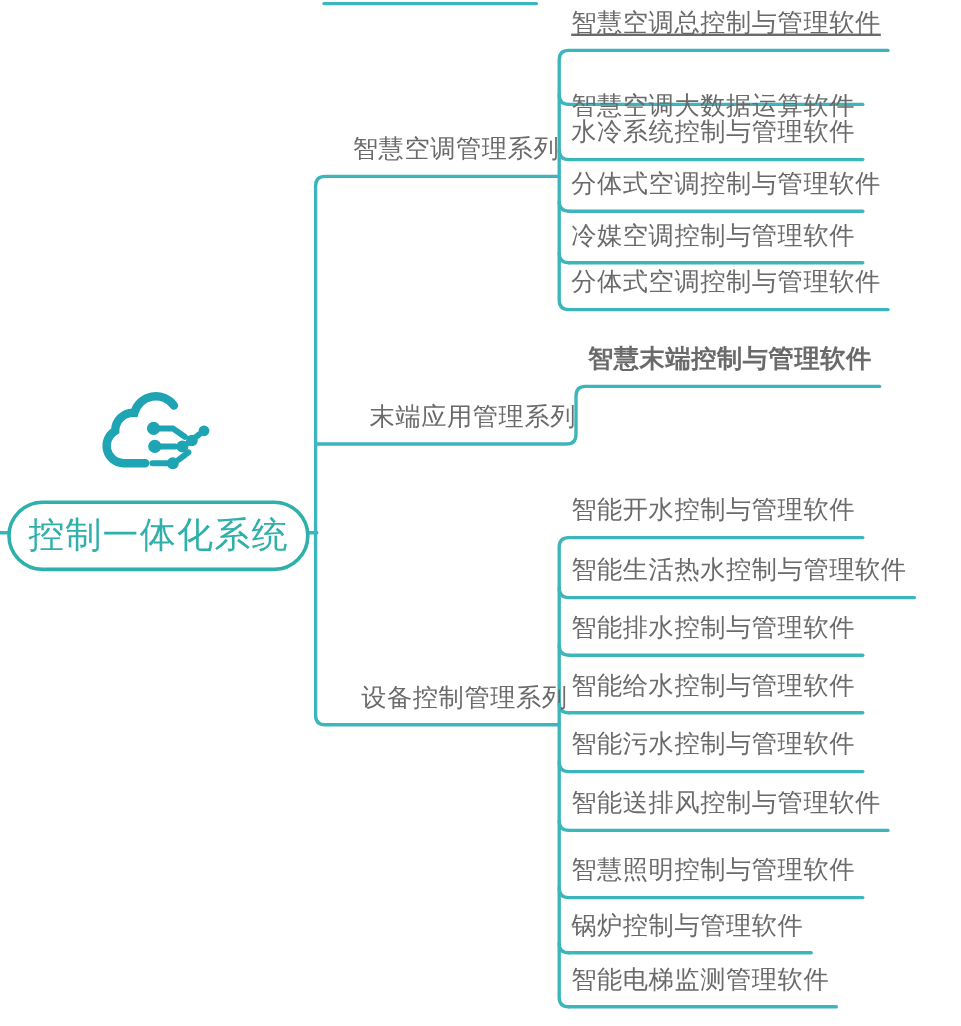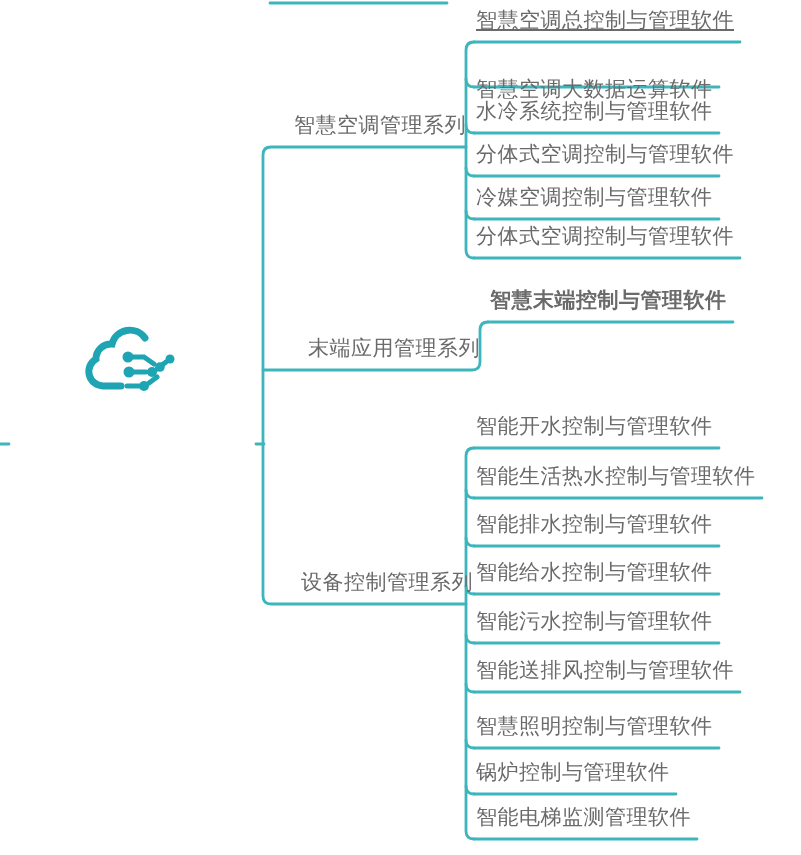--- a/index.html
+++ b/index.html
@@ -106,20 +106,23 @@
     <path d="M 66 59 L 74 53" fill="none" stroke="currentColor" stroke-width="5" stroke-linecap="round"></path>
 
     <circle cx="45" cy="33" r="5.5" fill="currentColor"></circle>
     <circle cx="77" cy="43" r="4.8" fill="currentColor"></circle>
     <circle cx="46" cy="48" r="5.5" fill="currentColor"></circle>
     <circle cx="69" cy="48" r="5" fill="currentColor"></circle>
     <circle cx="87" cy="35" r="4.5" fill="currentColor"></circle>
     <circle cx="61" cy="62" r="5" fill="currentColor"></circle>
   </svg>
 
+  <div class="root-pill">
+    <span>控制一体化系统</span>
+  </div>
 
   <div id="nodes">
       <div class="node-label branch-label" style="left: 263px; width: 203px; top: 113px;">智慧空调管理系列</div>
       <div class="node-label" style="left: 476px; top: 8px; text-decoration: underline;">智慧空调总控制与管理软件</div>
       <div class="node-label" style="left: 476px; top: 53px; margin-top: 24px;">智慧空调大数据运算软件</div>
       <div class="node-label" style="left: 476px; top: 99px;">水冷系统控制与管理软件</div>
       <div class="node-label" style="left: 476px; top: 142px;">分体式空调控制与管理软件</div>
       <div class="node-label" style="left: 476px; top: 185px;">冷媒空调控制与管理软件</div>
       <div class="node-label" style="left: 476px; top: 224px;">分体式空调控制与管理软件</div>
       <div class="node-label branch-label" style="left: 263px; width: 217px; top: 336px;">末端应用管理系列</div>

